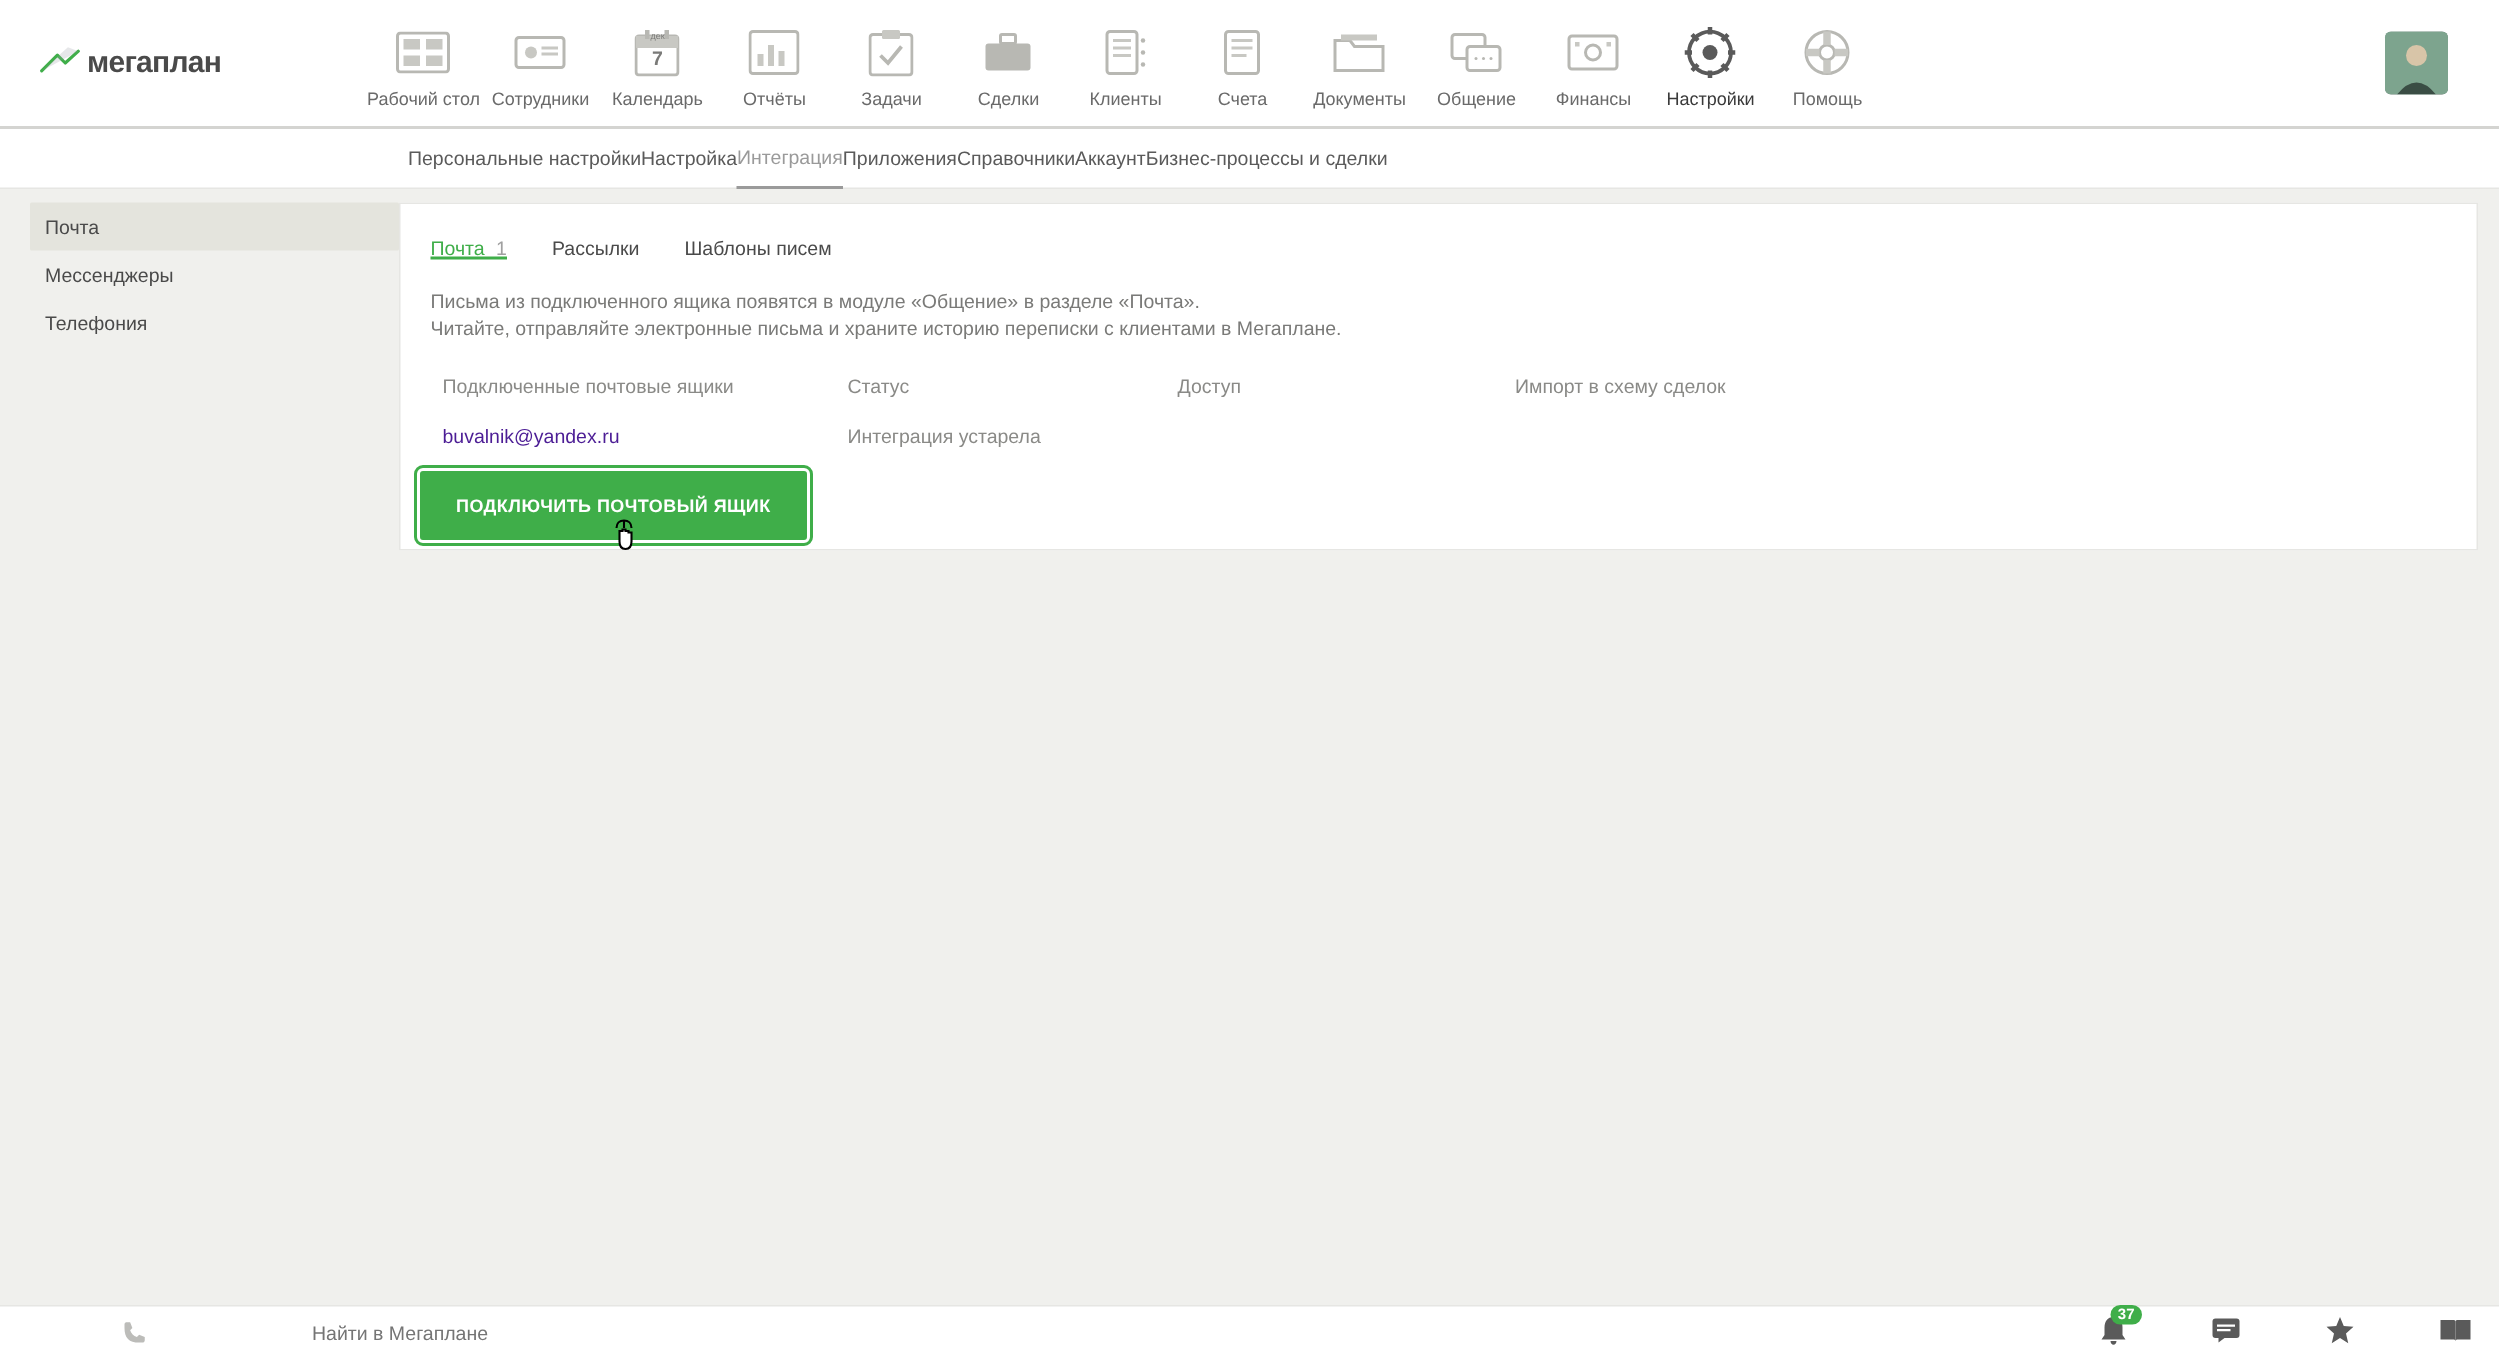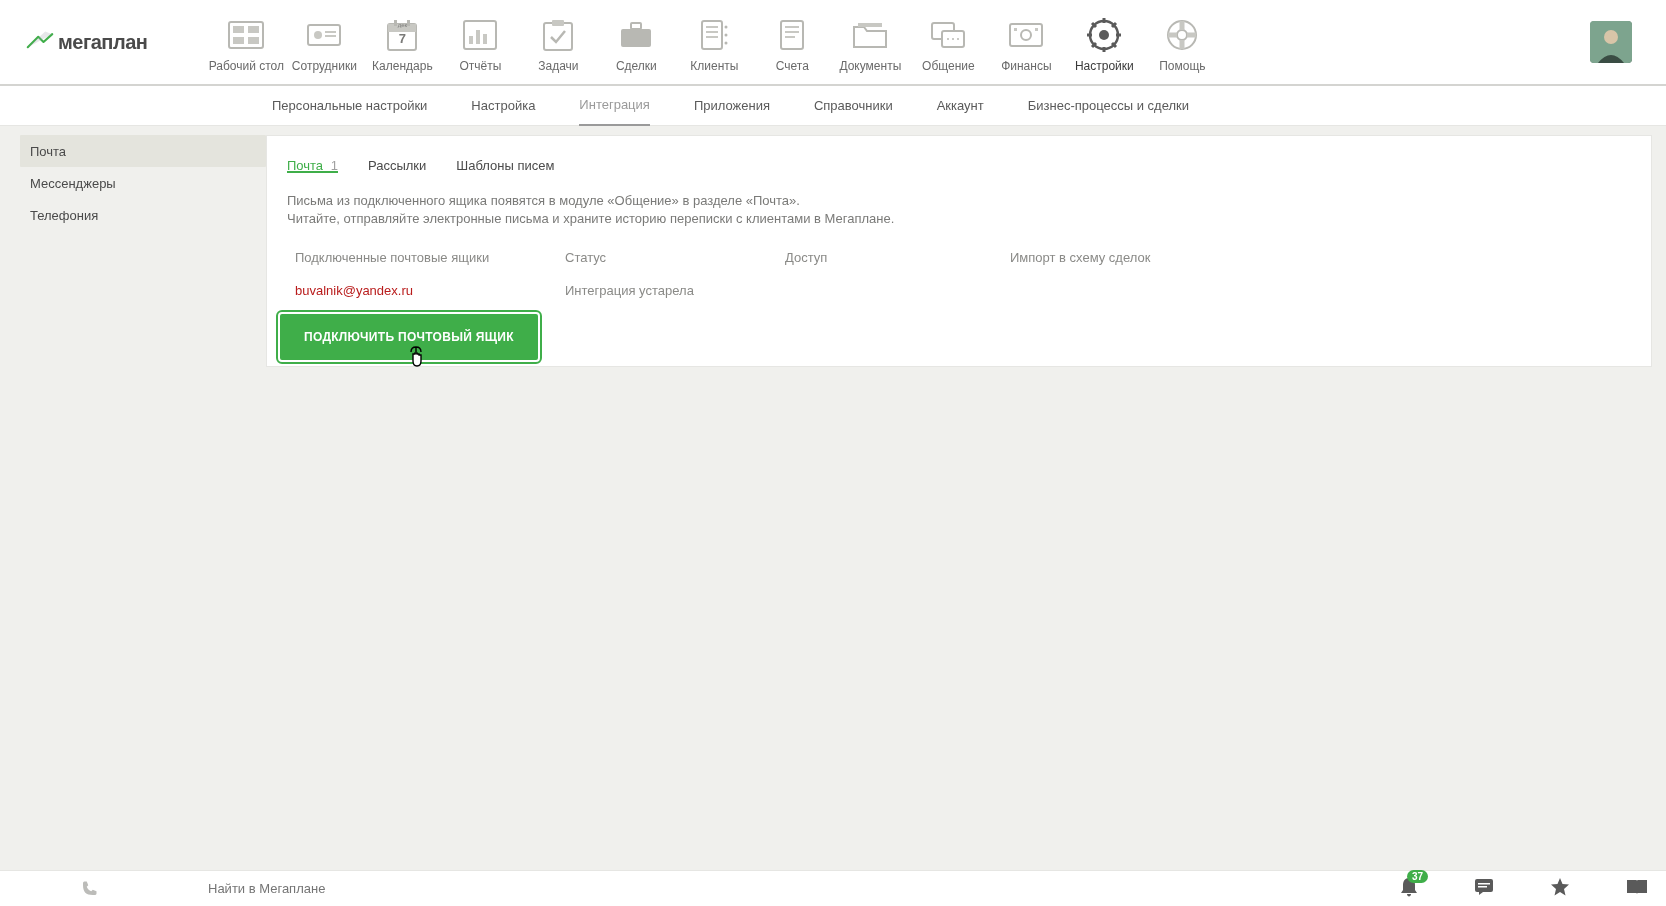--- a/index.html
+++ b/index.html
@@ -19,21 +19,21 @@
     height: 86px;
     background: #ffffff;
     border-bottom: 2px solid #d4d4d1;
     display: flex;
     align-items: center;
     padding: 0 20px;
   }
   .logo {
     display: flex;
     align-items: center;
-    margin-right: 60px;
+    margin-right: 96px;
     margin-left: 6px;
   }
   .logo svg { width: 28px; height: 22px; margin-right: 4px; }
   .logo-text {
     font-size: 20px;
     font-weight: 600;
     color: #4a4a4a;
     letter-spacing: -0.5px;
   }
   .nav-items {
@@ -78,21 +78,20 @@
   }
 
   
   .sub-nav {
     height: 40px;
     background: #ffffff;
     border-bottom: 1px solid #e6e6e3;
     display: flex;
     align-items: center;
     padding-left: 272px;
-    gap: 44px;
   }
   .sub-nav-item {
     font-size: 13px;
     color: #5a5a5a;
     cursor: pointer;
     height: 40px;
     display: flex;
     align-items: center;
   }
   .sub-nav-item.active {
@@ -468,21 +467,21 @@
     </div>
 
     <div class="mail-table">
       <div class="header-row">
         <div class="col-email">Подключенные почтовые ящики</div>
         <div class="col-status" style="color:#8a8a87;">Статус</div>
         <div class="col-access">Доступ</div>
         <div class="col-import">Импорт в схему сделок</div>
       </div>
       <div class="data-row">
-        <div class="col-email" style="color:#b91c1c;">buvalnik@yandex.ru</div>
+        <div class="col-email" style="color:#4c1d95;">buvalnik@yandex.ru</div>
         <div class="col-status">Интеграция устарела</div>
         <div class="col-access"></div>
         <div class="col-import"></div>
       </div>
     </div>
 
     <button class="connect-btn">ПОДКЛЮЧИТЬ ПОЧТОВЫЙ ЯЩИК</button>
   </div>
 </div>
 

